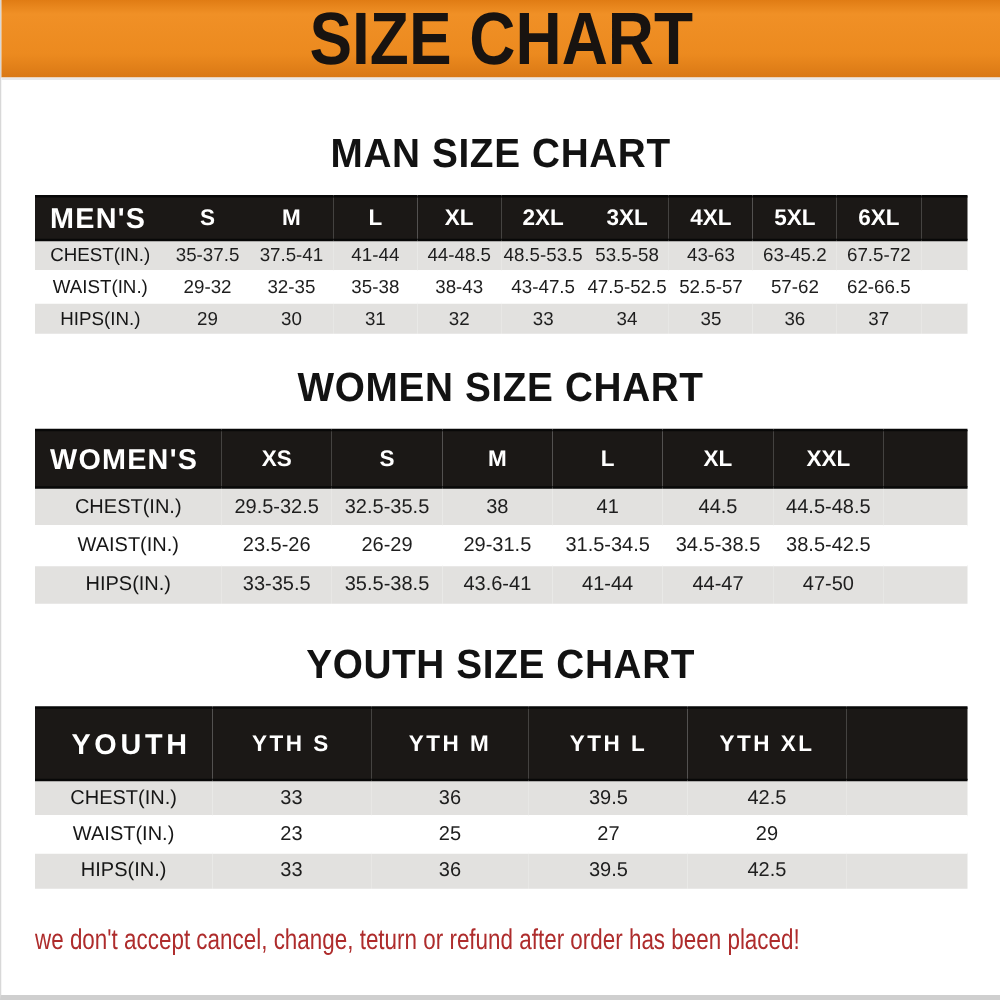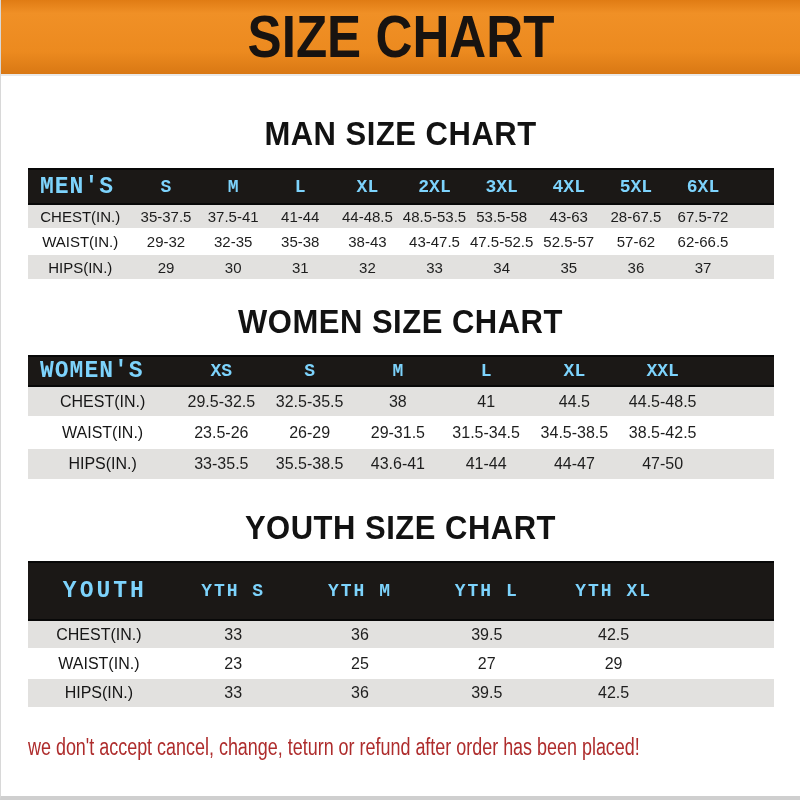--- a/index.html
+++ b/index.html
@@ -8,21 +8,21 @@
     width: 800px; height: 800px;
     background: #ffffff;
     overflow: hidden;
     font-family: "Liberation Sans", sans-serif;
     border-left: 1px solid #d8d8d8;
     border-bottom: 4px solid #cfcfcf;
   }
 
   
   .banner {
-    height: 76px;
+    height: 64px;
     background: linear-gradient(180deg, #e07c14 0%, #f09026 18%, #ec8a1f 70%, #d97814 100%);
     display: flex; align-items: center; justify-content: center;
     border-bottom: 2px solid #e9e9e9;
   }
   .banner-title {
     margin: 0;
     font-size: 55px; font-weight: 800; color: #181310;
     letter-spacing: 0px; line-height: 1;
     display: inline-block;
     transform: scale(0.93, 1.08);
@@ -43,26 +43,25 @@
 
   
   table.size-table {
     width: 746px;
     margin: 0 27px;
     border-collapse: collapse;
     table-layout: fixed;
   }
   thead th {
     background: #1b1816;
-    color: #7dd3fc;
+    color: #ffffff;
     vertical-align: middle;
     padding: 0;
     border-top: 2px solid #080808;
     border-bottom: 2px solid #080808;
-    font-family: Liberation Mono, monospace;
   }
   th.row-label {
     text-align: left;
     padding-left: 12px;
     font-size: 23px; font-weight: 700; letter-spacing: 1px;
   }
   th.size-col { font-size: 18px; font-weight: 700; text-align: center; }
   tbody td {
     text-align: center;
     vertical-align: middle;
@@ -70,21 +69,21 @@
     color: #1e1e1e;
     padding: 0;
     border-top: 2px solid #ffffff;
   }
   tbody td.row-label { font-size: 15.5px; color: #161616; }
   tbody tr { background: #ffffff; }
   tbody tr:nth-child(odd) { background: #e2e1df; }
 
   .size-table.men   thead th { height: 35px; }
   .size-table.men   tbody td { height: 25px; font-size: 15px; }
-  .size-table.women thead th { height: 30px; }
+  .size-table.women thead th { height: 46px; }
   .size-table.women tbody td { height: 31px; font-size: 16px; }
   .size-table.youth thead th { height: 58px; text-align: center; }
   .size-table.youth tbody td { height: 29px; font-size: 16px; }
   .size-table.youth th.row-label { letter-spacing: 3px; }
   .size-table.youth th.size-col  { letter-spacing: 2px; }
 
   
   .footer { margin: 24px 27px 0 27px; }
   .footer p {
     margin: 0; padding: 0;
@@ -142,21 +141,21 @@
         <tbody>
           <tr class="data-row">
             <td class="row-label">CHEST(IN.)</td>
             <td class="value-cell">35-37.5</td>
             <td class="value-cell">37.5-41</td>
             <td class="value-cell">41-44</td>
             <td class="value-cell">44-48.5</td>
             <td class="value-cell">48.5-53.5</td>
             <td class="value-cell">53.5-58</td>
             <td class="value-cell">43-63</td>
-            <td class="value-cell">28-67.5</td>
+            <td class="value-cell">63-45.2</td>
             <td class="value-cell">67.5-72</td>
             <td class="trail"></td>
           </tr>
           <tr class="data-row">
             <td class="row-label">WAIST(IN.)</td>
             <td class="value-cell">29-32</td>
             <td class="value-cell">32-35</td>
             <td class="value-cell">35-38</td>
             <td class="value-cell">38-43</td>
             <td class="value-cell">43-47.5</td>

